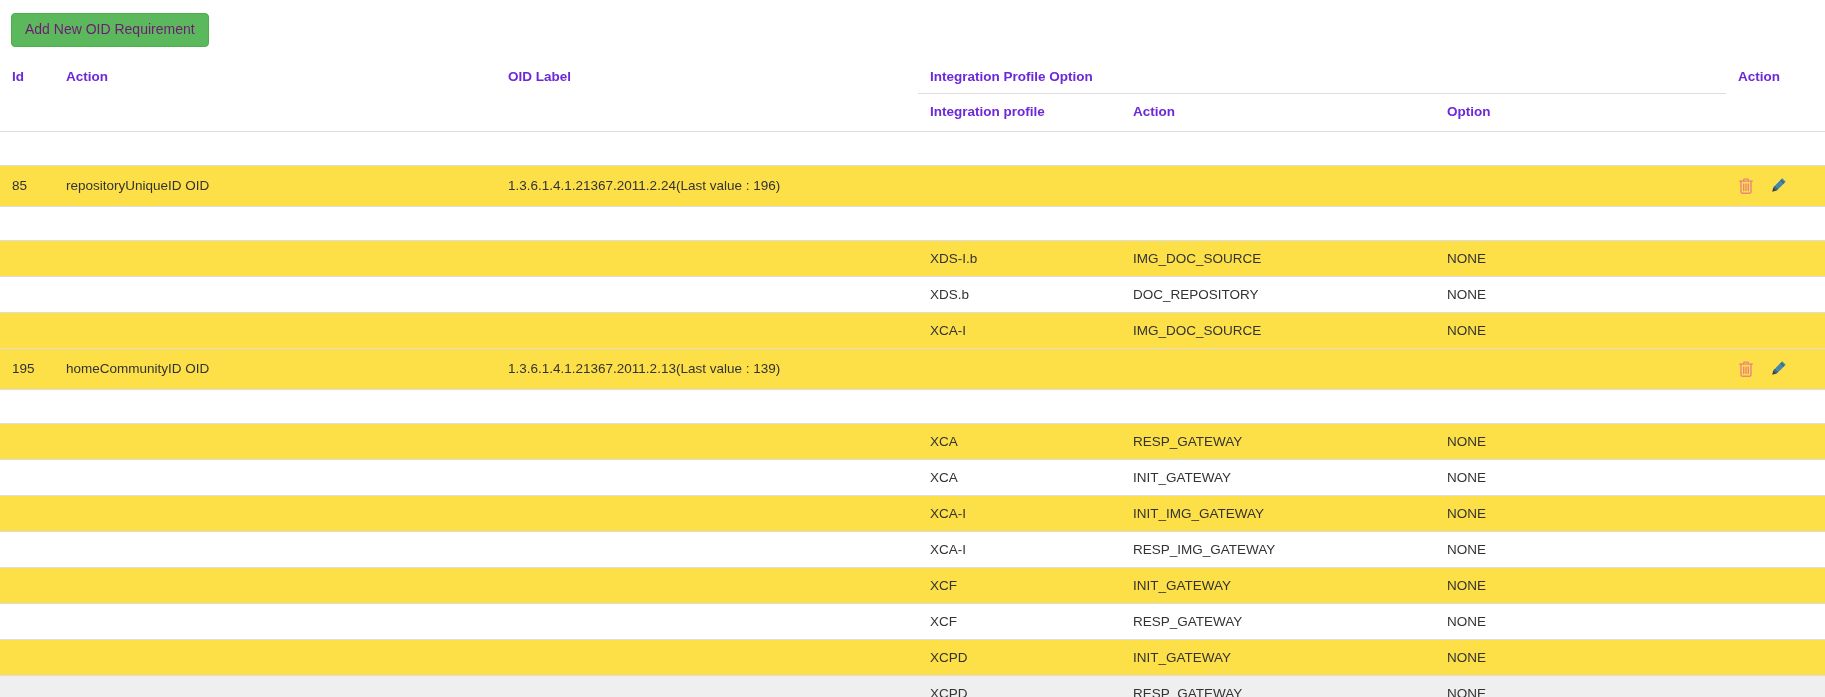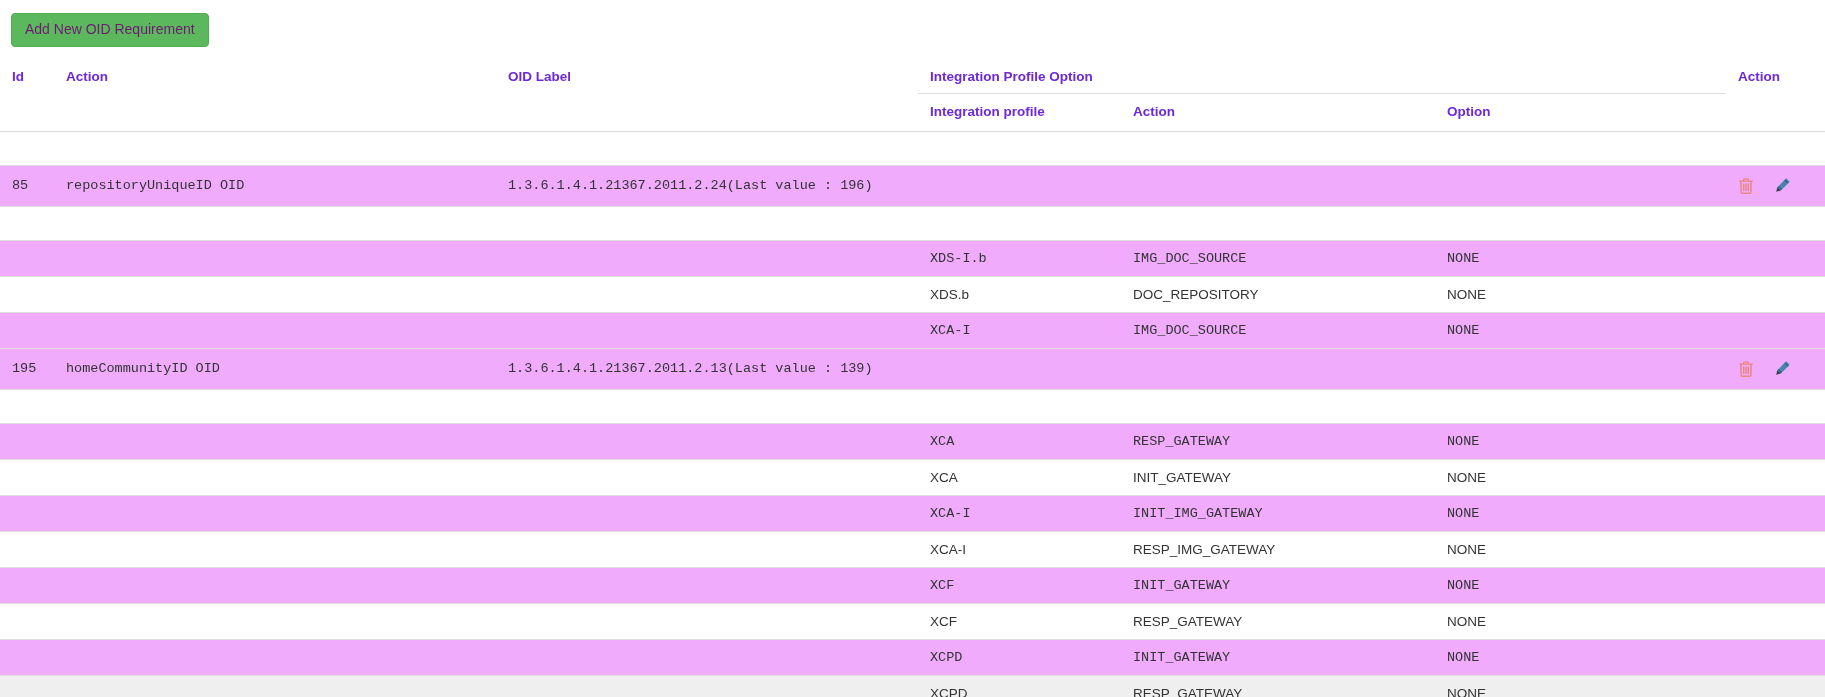--- a/index.html
+++ b/index.html
@@ -59,21 +59,21 @@
   tbody td {
     font-size: 13.5px;
     color: #333333;
     padding: 10px 8px 10px 12px;
     white-space: nowrap;
     overflow: hidden;
     vertical-align: middle;
   }
   tr.row-empty td { padding: 0 0 0 12px; height: 34px; }
   tr.row-oid td   { padding-top: 11px; padding-bottom: 11px; }
-  tr.stripe { background: #f0abfc; font-family: Liberation Mono, monospace; }
+  tr.stripe { background: #fde047; }
   tr.stripe-dark { background: #efefef; }
 
   
   td.action-cell { padding-top: 8px; padding-bottom: 8px; }
   .icon-btn {
     background: none; border: none; padding: 0; margin: 0;
     cursor: pointer; vertical-align: middle;
     display: inline-block; line-height: 0;
   }
   .icon-btn + .icon-btn { margin-left: 11px; }

